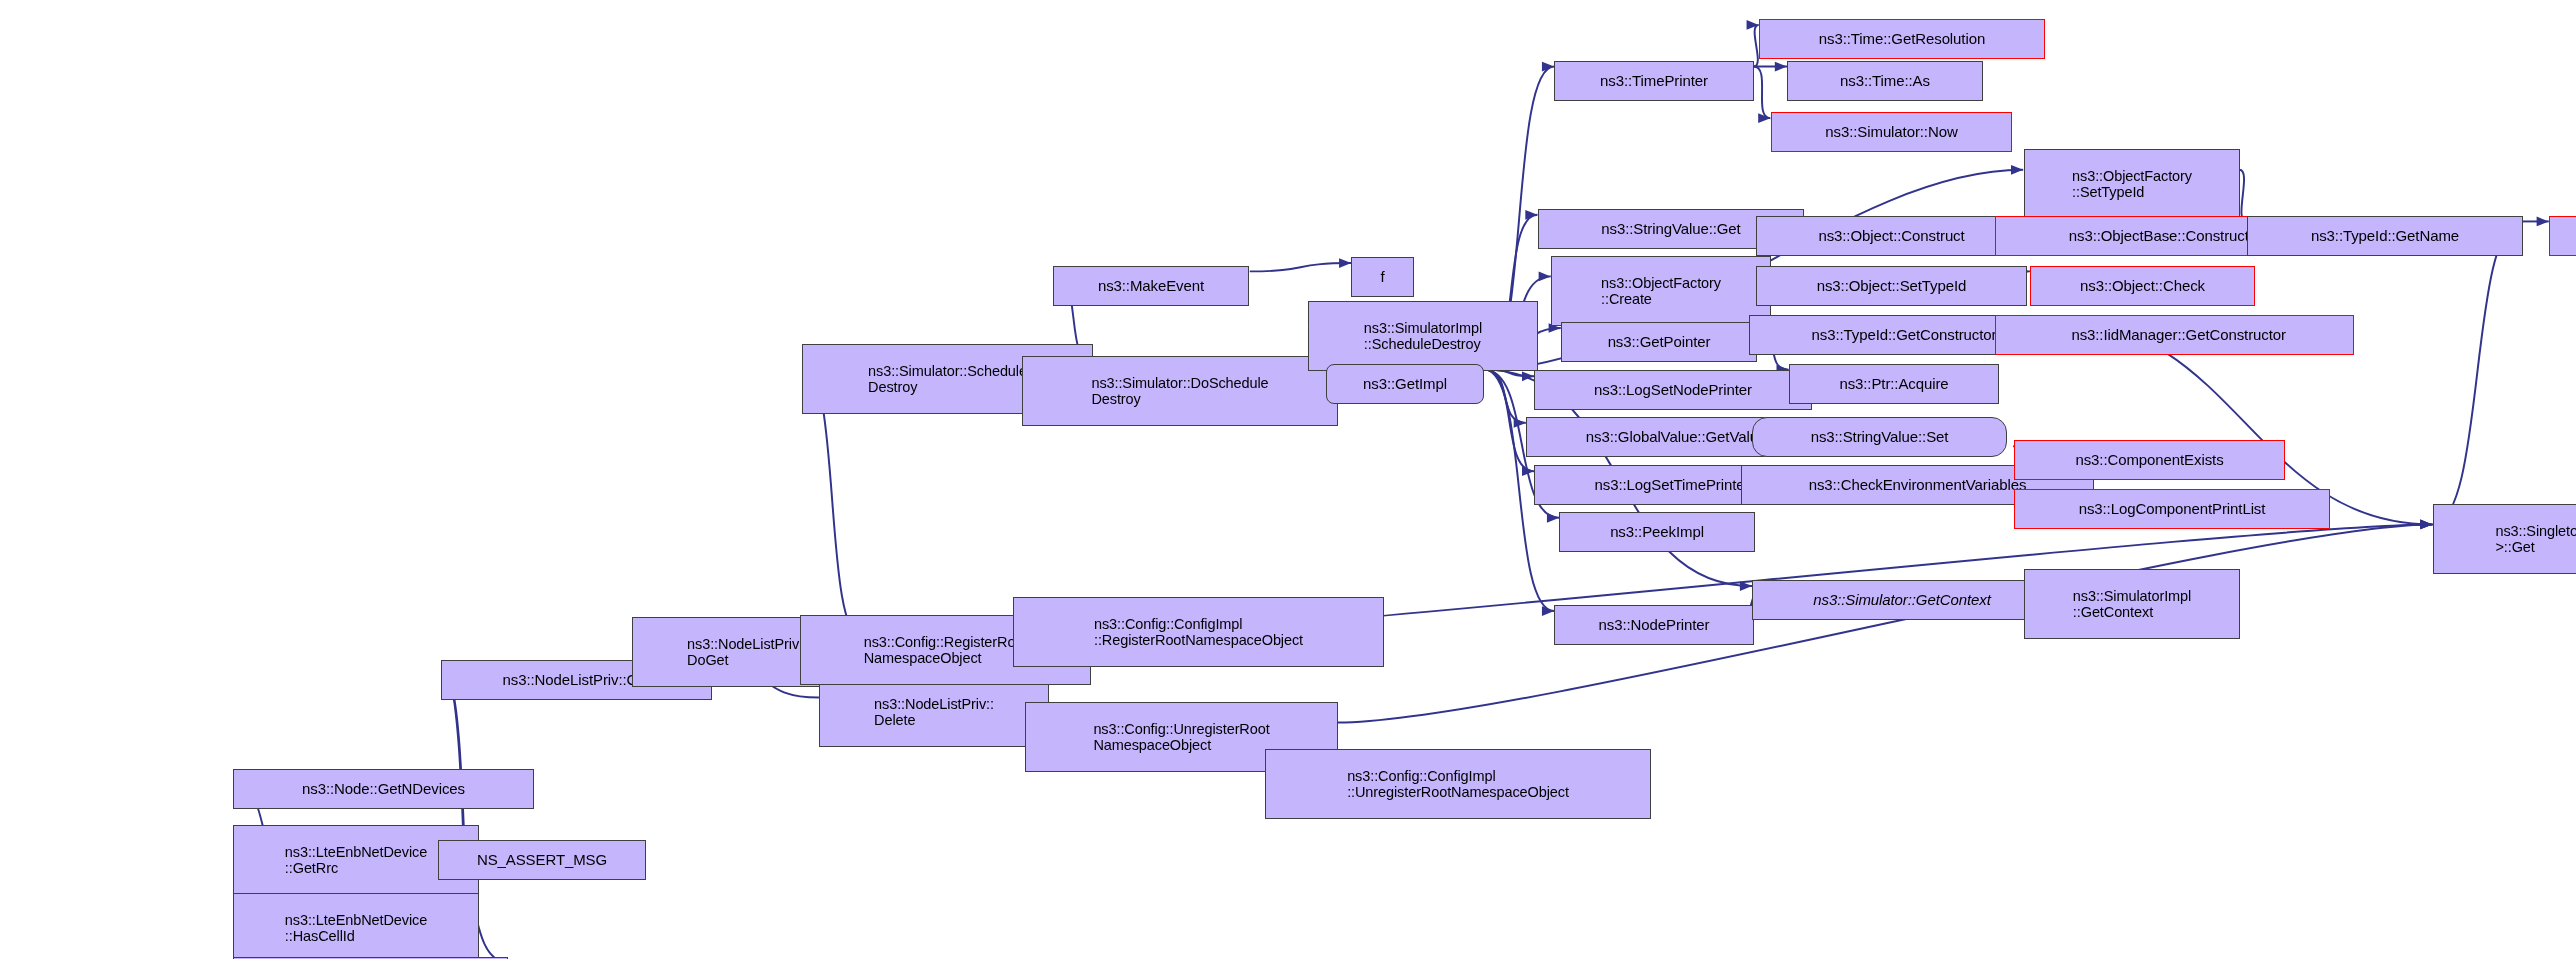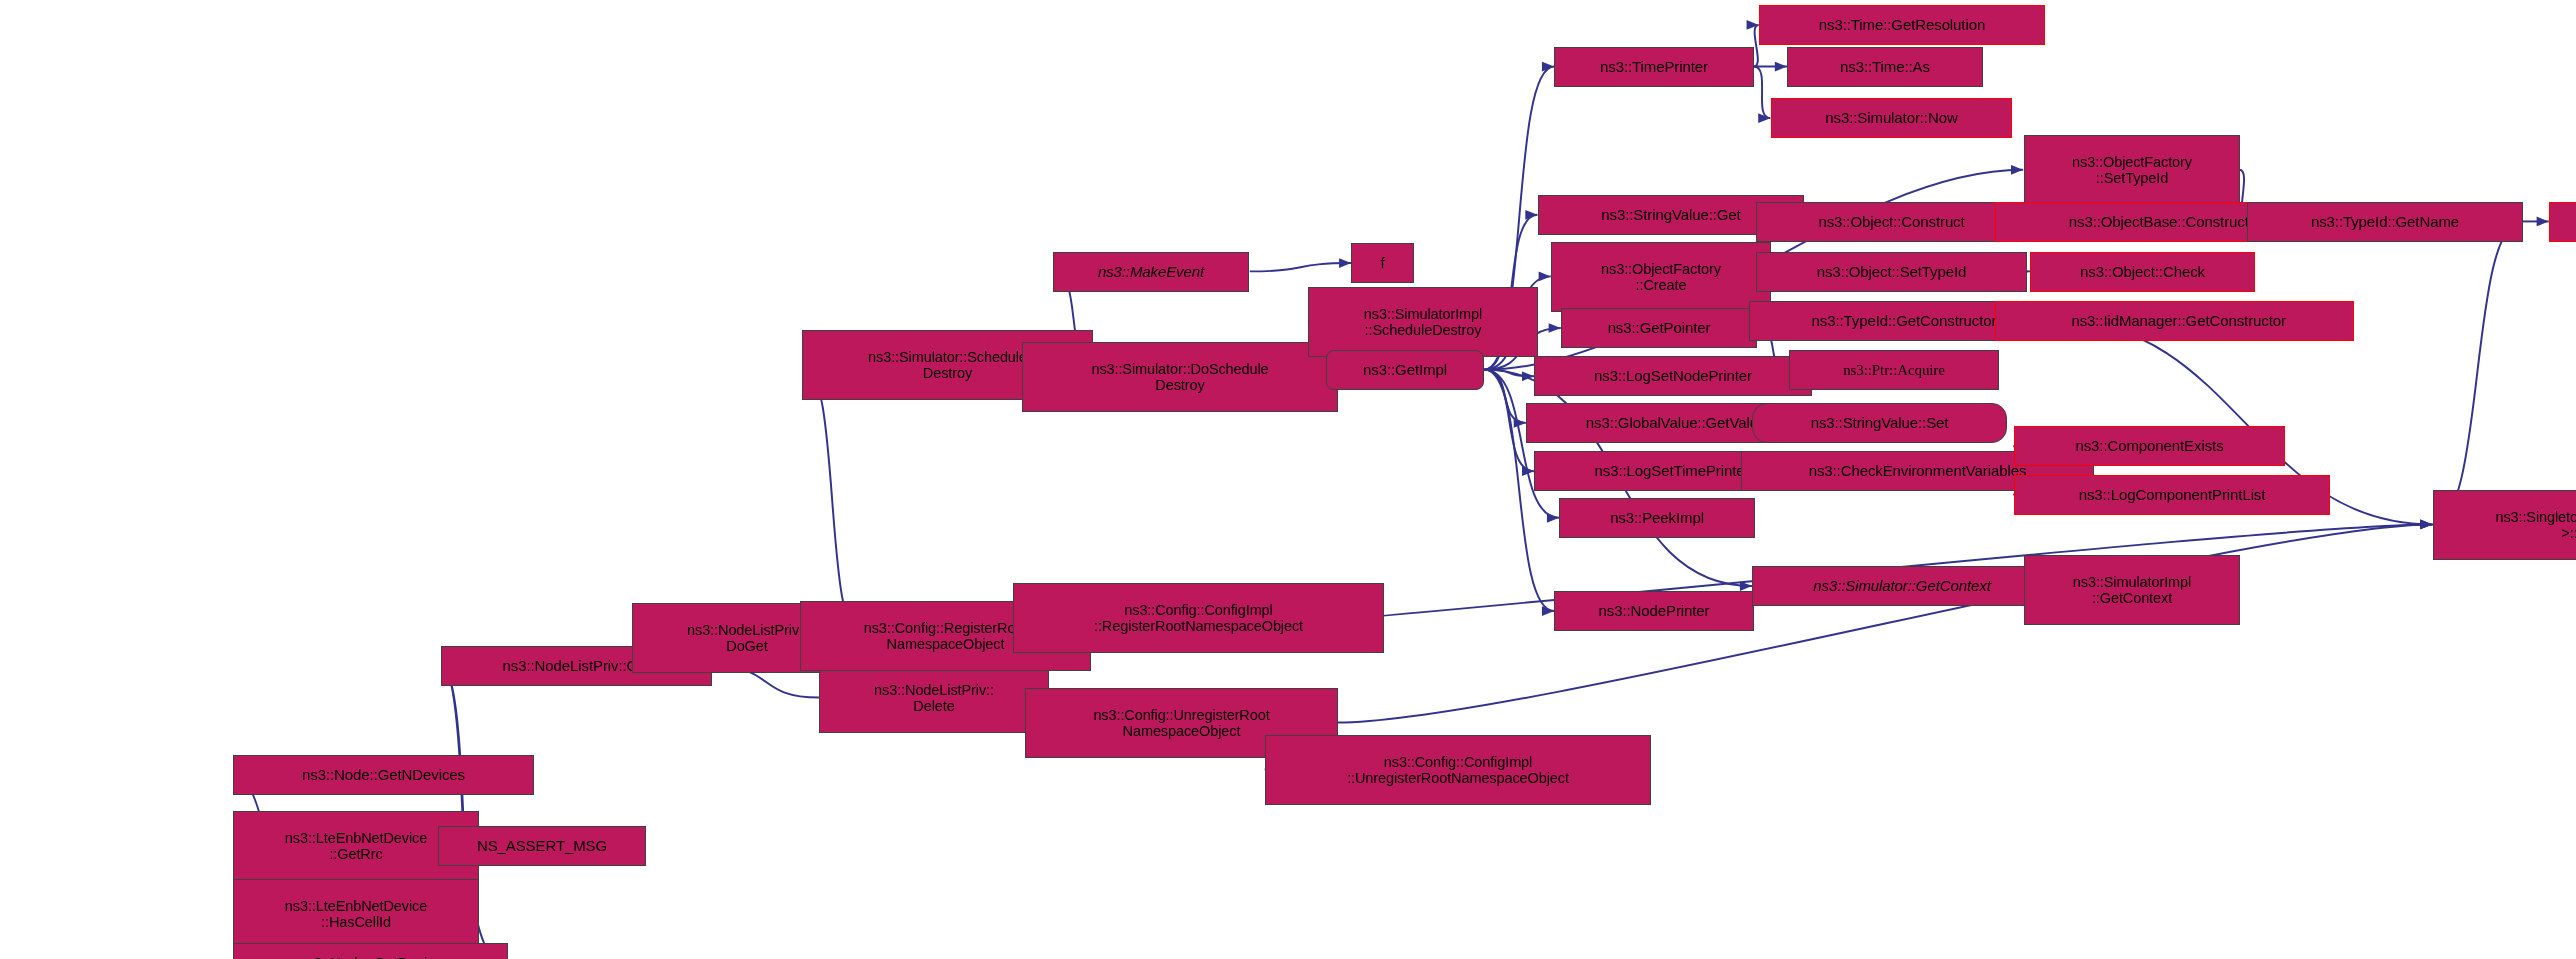--- a/index.html
+++ b/index.html
@@ -21,31 +21,32 @@
     left: 0;
     top: 0;
     width: 2576px;
     height: 959px;
     pointer-events: none;
   }
   .node {
     position: absolute;
     box-sizing: border-box;
     border: 1.5px solid #404040;
-    background: #be185d;
+    background: #c4b5fd;
     color: #000000;
     font-size: 14.5px;
     line-height: 1.12;
     display: flex;
     align-items: center;
     justify-content: center;
-    text-align: center;
+    text-align: left;
     white-space: pre-line;
     letter-spacing: -0.1px;
     padding: 0.9px 3.7px;
+    margin-top: 14px;
   }
   .node.red {
     border-color: #ff0000;
   }
   .edge {
     fill: none;
     stroke: #32338c;
     stroke-width: 2.1px;
   }
   .arrowhead {
@@ -194,21 +195,21 @@
     <div class="node" style="left: 1013px; top: 583px; width: 371px; height: 70px; font-size: 14.5px;">ns3::Config::ConfigImpl
 ::RegisterRootNamespaceObject</div>
     <div class="node" style="left: 1025px; top: 688px; width: 313px; height: 70px; font-size: 14.5px;">ns3::Config::UnregisterRoot
 NamespaceObject</div>
     <div class="node" style="left: 1265px; top: 735px; width: 386px; height: 70px; font-size: 14.5px;">ns3::Config::ConfigImpl
 ::UnregisterRootNamespaceObject</div>
     <div class="node" style="left: 802px; top: 330px; width: 291px; height: 70px; font-size: 14.5px;">ns3::Simulator::Schedule
 Destroy</div>
     <div class="node" style="left: 1022px; top: 342px; width: 316px; height: 70px; font-size: 14.5px;">ns3::Simulator::DoSchedule
 Destroy</div>
-    <div class="node" style="left: 1053px; top: 252px; width: 196px; height: 40px; font-size: 15px; font-style: italic;">ns3::MakeEvent</div>
+    <div class="node" style="left: 1053px; top: 252px; width: 196px; height: 40px; font-size: 15px;">ns3::MakeEvent</div>
     <div class="node" style="left: 1351px; top: 243px; width: 63px; height: 40px; font-size: 15px;">f</div>
     <div class="node" style="left: 1308px; top: 287px; width: 230px; height: 70px; font-size: 14.5px;">ns3::SimulatorImpl
 ::ScheduleDestroy</div>
     <div class="node" style="left: 1326px; top: 350px; width: 158px; height: 40px; font-size: 15px; border-radius: 8px;">ns3::GetImpl</div>
     <div class="node" style="left: 1554px; top: 47px; width: 200px; height: 40px; font-size: 15px;">ns3::TimePrinter</div>
     <div class="node red" style="left: 1759px; top: 5px; width: 286px; height: 40px; font-size: 15px;">ns3::Time::GetResolution</div>
     <div class="node" style="left: 1787px; top: 47px; width: 196px; height: 40px; font-size: 15px;">ns3::Time::As</div>
     <div class="node red" style="left: 1771px; top: 98px; width: 241px; height: 40px; font-size: 15px;">ns3::Simulator::Now</div>
     <div class="node" style="left: 1538px; top: 195px; width: 266px; height: 40px; font-size: 15px;">ns3::StringValue::Get</div>
     <div class="node" style="left: 1551px; top: 242px; width: 220px; height: 70px; font-size: 14.5px;">ns3::ObjectFactory
@@ -217,21 +218,21 @@
     <div class="node" style="left: 1534px; top: 356px; width: 278px; height: 40px; font-size: 15px;">ns3::LogSetNodePrinter</div>
     <div class="node" style="left: 1526px; top: 403px; width: 300px; height: 40px; font-size: 15px;">ns3::GlobalValue::GetValue</div>
     <div class="node" style="left: 1534px; top: 451px; width: 276px; height: 40px; font-size: 15px;">ns3::LogSetTimePrinter</div>
     <div class="node" style="left: 1559px; top: 498px; width: 196px; height: 40px; font-size: 15px;">ns3::PeekImpl</div>
     <div class="node" style="left: 1554px; top: 591px; width: 200px; height: 40px; font-size: 15px;">ns3::NodePrinter</div>
     <div class="node" style="left: 2024px; top: 135px; width: 216px; height: 70px; font-size: 14.5px;">ns3::ObjectFactory
 ::SetTypeId</div>
     <div class="node" style="left: 1756px; top: 202px; width: 271px; height: 40px; font-size: 15px;">ns3::Object::Construct</div>
     <div class="node" style="left: 1756px; top: 252px; width: 271px; height: 40px; font-size: 15px;">ns3::Object::SetTypeId</div>
     <div class="node" style="left: 1749px; top: 301px; width: 310px; height: 40px; font-size: 15px;">ns3::TypeId::GetConstructor</div>
-    <div class="node" style="left: 1789px; top: 350px; width: 210px; height: 40px; font-size: 15px; font-family: Liberation Serif, serif;">ns3::Ptr::Acquire</div>
+    <div class="node" style="left: 1789px; top: 350px; width: 210px; height: 40px; font-size: 15px;">ns3::Ptr::Acquire</div>
     <div class="node" style="left: 1752px; top: 403px; width: 255px; height: 40px; font-size: 15px; border-radius: 15px;">ns3::StringValue::Set</div>
     <div class="node" style="left: 1741px; top: 451px; width: 353px; height: 40px; font-size: 15px;">ns3::CheckEnvironmentVariables</div>
     <div class="node red" style="left: 2014px; top: 426px; width: 271px; height: 40px; font-size: 15px;">ns3::ComponentExists</div>
     <div class="node red" style="left: 2014px; top: 475px; width: 316px; height: 40px; font-size: 15px;">ns3::LogComponentPrintList</div>
     <div class="node" style="left: 1752px; top: 566px; width: 300px; height: 40px; font-size: 15px; font-style: italic;">ns3::Simulator::GetContext</div>
     <div class="node" style="left: 2024px; top: 555px; width: 216px; height: 70px; font-size: 14.5px;">ns3::SimulatorImpl
 ::GetContext</div>
     <div class="node red" style="left: 1995px; top: 202px; width: 353px; height: 40px; font-size: 15px;">ns3::ObjectBase::ConstructSelf</div>
     <div class="node red" style="left: 2030px; top: 252px; width: 225px; height: 40px; font-size: 15px;">ns3::Object::Check</div>
     <div class="node red" style="left: 1995px; top: 301px; width: 359px; height: 40px; font-size: 15px; padding-left: 12px;">ns3::IidManager::GetConstructor</div>

